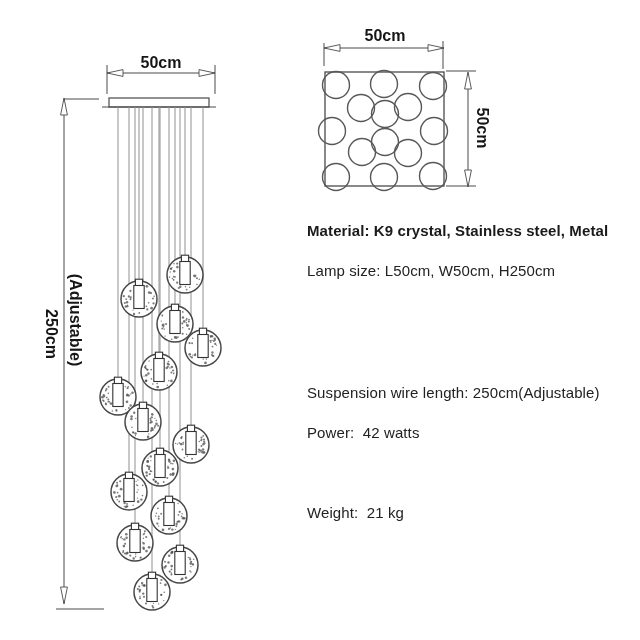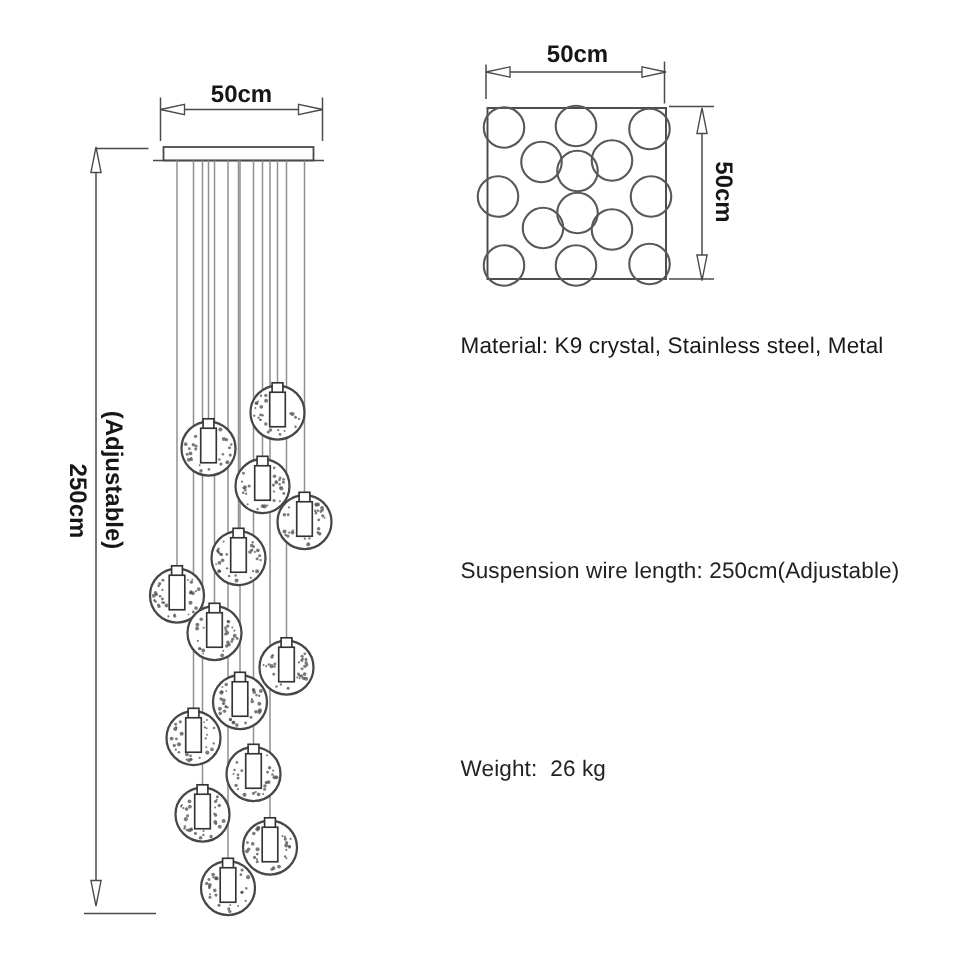--- a/index.html
+++ b/index.html
@@ -14,21 +14,21 @@
   }
   .dimline{stroke:#4a4a4a;stroke-width:1;fill:none;}
   .dimarrow{fill:#ffffff;stroke:#4a4a4a;stroke-width:0.9;}
   .frame{stroke:#4a4a4a;stroke-width:1.3;fill:none;}
   .plate{stroke:#4a4a4a;stroke-width:1.2;fill:#ffffff;}
   .specs{position:absolute;left:0;top:0;width:640px;height:640px;}
   .spec{
     position:absolute;left:307px;font-size:15px;line-height:19px;color:#222222;
     white-space:pre;letter-spacing:0.1px;
   }
-  .spec.b{font-weight:400;color:#1a1a1a;}
+  .spec.b{font-weight:700;color:#1a1a1a;}
 </style>
 </head>
 <body>
 
 <div id="canvas">
 
   <svg id="diagram-svg" viewBox="0 0 640 640">
 
     <g>
 
@@ -578,16 +578,18 @@
           <circle cx="408" cy="153" r="13.5" fill="none" stroke="#585858" stroke-width="1.4"></circle>
           <circle cx="336" cy="177" r="13.5" fill="none" stroke="#585858" stroke-width="1.4"></circle>
           <circle cx="384" cy="177" r="13.5" fill="none" stroke="#585858" stroke-width="1.4"></circle>
           <circle cx="433" cy="176" r="13.5" fill="none" stroke="#585858" stroke-width="1.4"></circle>
         </g>
     </g>
   </svg>
 
   <div class="specs">
     <div class="spec b" style="top:221px">Material: K9 crystal, Stainless steel, Metal</div>
-    <div class="spec" style="top:371px">Suspension wire length: 250cm(Adjustable)</div>
-    <div class="spec" style="top:503px">Weight:  26 kg</div>
+    <div class="spec" style="top:261px">Lamp size: L50cm, W50cm, H250cm</div>
+    <div class="spec" style="top:383px">Suspension wire length: 250cm(Adjustable)</div>
+    <div class="spec" style="top:423px">Power:  42 watts</div>
+    <div class="spec" style="top:503px">Weight:  21 kg</div>
   </div>
 </div>
 
 </body></html>

